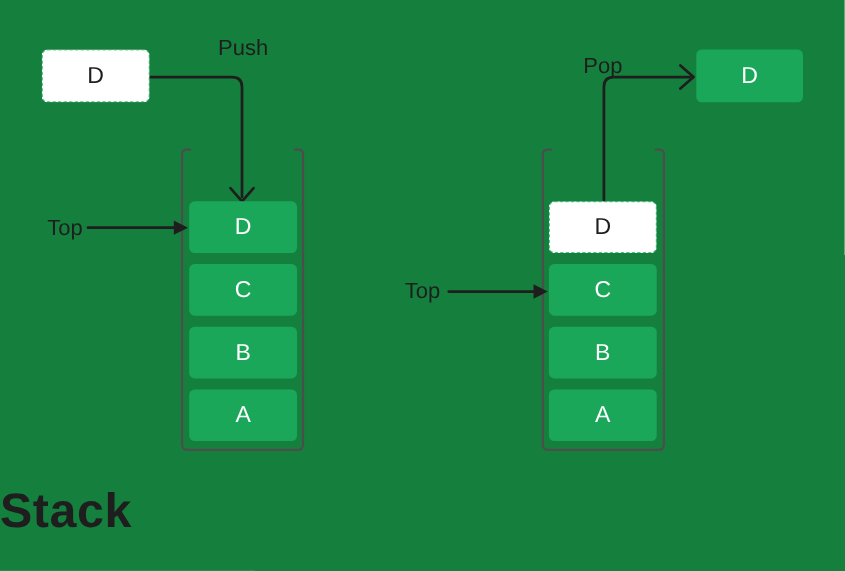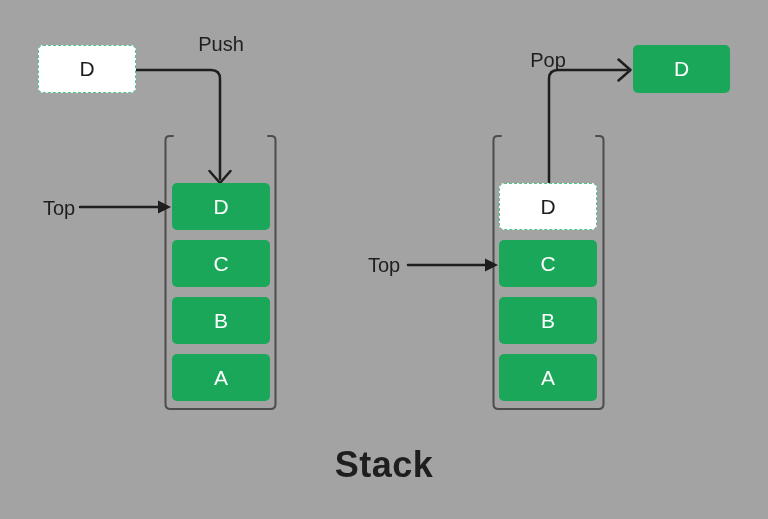--- a/index.html
+++ b/index.html
@@ -1,20 +1,20 @@
 <!DOCTYPE html>
 <html style="--green: #1BA75A; --green-dashed: #4FC586; --ink: #1E1E1E; --container: #4D4D4D; --box-text: #FFFFFF;"><head>
 <meta charset="utf-8">
 <style>
   html,body { margin:0; padding:0; background:#ffffff; }
   .canvas {
     position: relative;
     width: 768px;
     height: 519px;
-    background: #a3a3a3;
+    background: #15803d;
     font-family: "Liberation Sans", sans-serif;
     overflow: hidden;
   }
   .overlay {
     position: absolute;
     left: 0; top: 0;
     width: 768px; height: 519px;
   }
   .arrow-line {
     stroke: var(--ink, #1e1e1e);
@@ -54,22 +54,22 @@
     font-size: 20px;
     line-height: 22px;
     text-align: center;
     white-space: nowrap;
   }
   .title {
     position: absolute;
     left: 0;
     width: 100%;
     top: 442px;
-    text-align: center;
-    font-size: 36px;
+    text-align: left;
+    font-size: 44px;
     line-height: 46px;
     font-weight: 600;
     color: var(--ink, #1e1e1e);
     letter-spacing: 0.5px;
   }
 </style>
 </head>
 <body>
 
 <div class="canvas">

